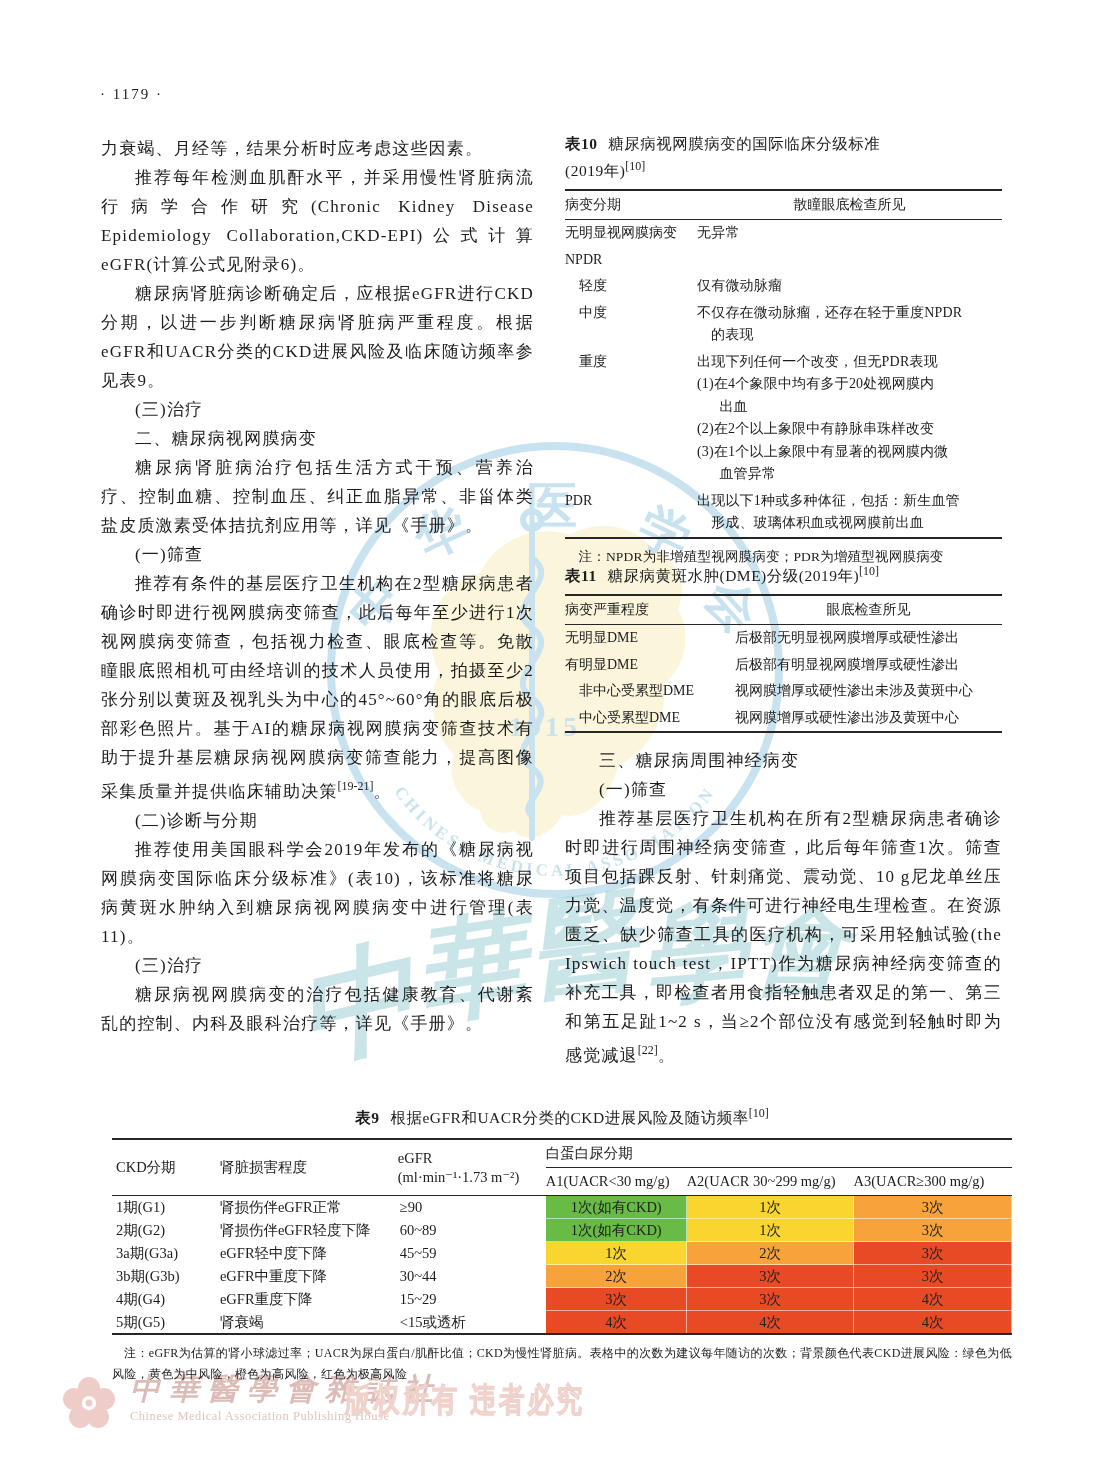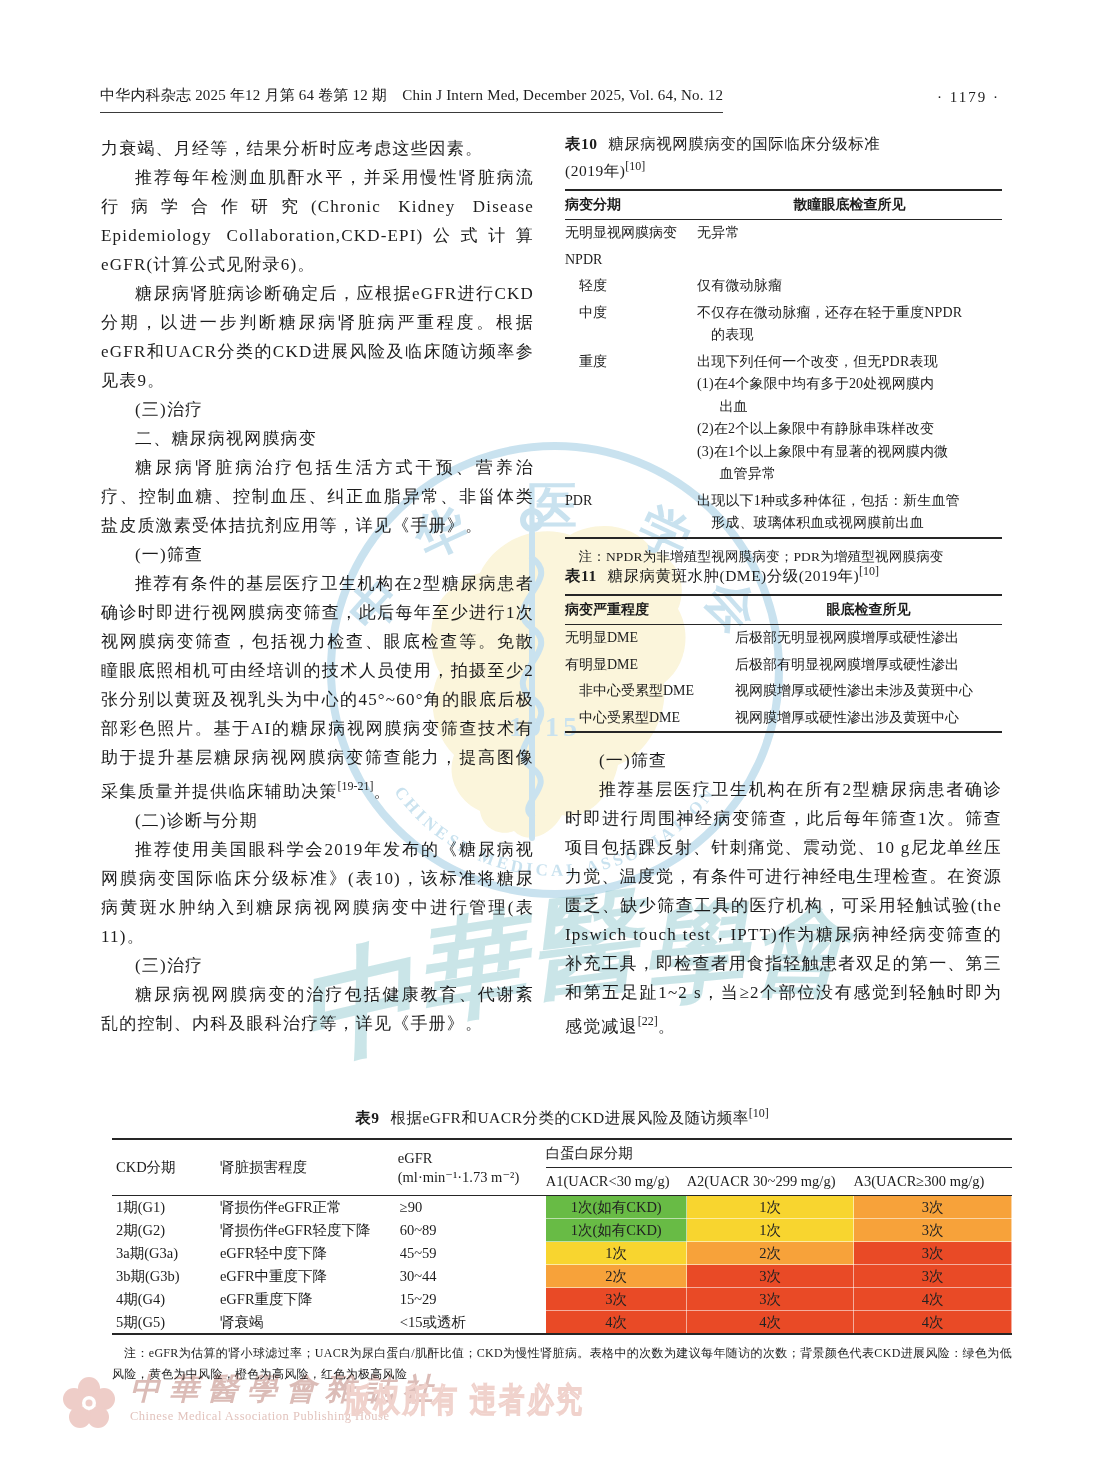--- a/index.html
+++ b/index.html
@@ -41,21 +41,21 @@
   
   .rc-sec { position:absolute; left:0; right:0; }
   #t10block { top:0; }
   #t11block { top:428px; }
   #rc-paras { top:614px; }
   .tbl-title { text-align:left; font-size:15.5px; line-height:23px; letter-spacing:.5px; }
   .tbl-label { font-weight:bold; margin-right:.7em; }
   table.mini { width:100%; border-collapse:collapse; margin-top:7px;
                border-top:2px solid #262626; border-bottom:2px solid #262626;
                font-size:14px; }
-  table.mini thead th { font-weight:bold; border-bottom:1px solid #262626; padding:4px 0; line-height:20px; }
+  table.mini thead th { font-weight:normal; border-bottom:1px solid #262626; padding:4px 0; line-height:20px; }
   table.mini thead th.al { text-align:left; }
   table.mini thead th.ac { text-align:center; }
   table.mini td { vertical-align:top; line-height:22.5px; padding:2px 0; }
   .t10 td.stage { width:132px; } .t11 td.stage { width:170px; }
   td.stage.ind1 { padding-left:1em; }
   td.findings div { text-align:justify; letter-spacing:.2px; }
   .tbl-note { font-size:13.5px; line-height:20px; margin-top:8px; text-indent:1em; letter-spacing:.2px; }
   
   .t9wrap { position:absolute; left:112px; top:1106px; width:900px; }
   .t9-title { text-align:center; font-size:15.5px; letter-spacing:.5px; }
@@ -123,21 +123,20 @@
       <div class="pub-callig">中華醫學會雜誌社</div>
       <div class="pub-latin">Chinese Medical Association Publishing House</div>
     </div>
   </div>
   <div class="pub-stamp">版权所有  违者必究</div>
 </div>
 
 <div class="content">
 
   <div class="page-header">
-    <span class="header-cite">中华内科杂志 2025 年12 月第 64 卷第 12 期　Chin J Intern Med, December 2025, Vol. 64, No. 12</span>
     <span class="page-no">· 1179 ·</span>
   </div>
 
   <div class="col-left">
       <p class="body-para">力衰竭、月经等，结果分析时应考虑这些因素。</p>
       <p class="body-para ind">推荐每年检测血肌酐水平，并采用慢性肾脏病流行病学合作研究(Chronic Kidney Disease Epidemiology Collaboration,CKD-EPI)公式计算eGFR(计算公式见附录6)。</p>
       <p class="body-para ind">糖尿病肾脏病诊断确定后，应根据eGFR进行CKD分期，以进一步判断糖尿病肾脏病严重程度。根据eGFR和UACR分类的CKD进展风险及临床随访频率参见表9。</p>
       <p class="body-para ind">(三)治疗</p>
       <p class="body-para ind">二、糖尿病视网膜病变</p>
       <p class="body-para ind">糖尿病肾脏病治疗包括生活方式干预、营养治疗、控制血糖、控制血压、纠正血脂异常、非甾体类盐皮质激素受体拮抗剂应用等，详见《手册》。</p>
@@ -236,20 +235,21 @@
             </tr>
             <tr>
               <td class="stage ind1">中心受累型DME</td>
               <td>视网膜增厚或硬性渗出涉及黄斑中心</td>
             </tr>
           </tbody>
       </table>
     </div>
 
     <div class="rc-sec" id="rc-paras">
+        <p class="body-para ind">三、糖尿病周围神经病变</p>
         <p class="body-para ind">(一)筛查</p>
         <p class="body-para ind">推荐基层医疗卫生机构在所有2型糖尿病患者确诊时即进行周围神经病变筛查，此后每年筛查1次。筛查项目包括踝反射、针刺痛觉、震动觉、10 g尼龙单丝压力觉、温度觉，有条件可进行神经电生理检查。在资源匮乏、缺少筛查工具的医疗机构，可采用轻触试验(the Ipswich touch test，IPTT)作为糖尿病神经病变筛查的补充工具，即检查者用食指轻触患者双足的第一、第三和第五足趾1~2 s，当≥2个部位没有感觉到轻触时即为感觉减退<sup>[22]</sup>。</p>
       </div>
   </div>
 
   <div class="t9wrap">
     <div class="t9-title">
       <span class="tbl-label">表9</span><span>根据eGFR和UACR分类的CKD进展风险及随访频率</span><sup>[10]</sup>
     </div>
     <table class="t9">

